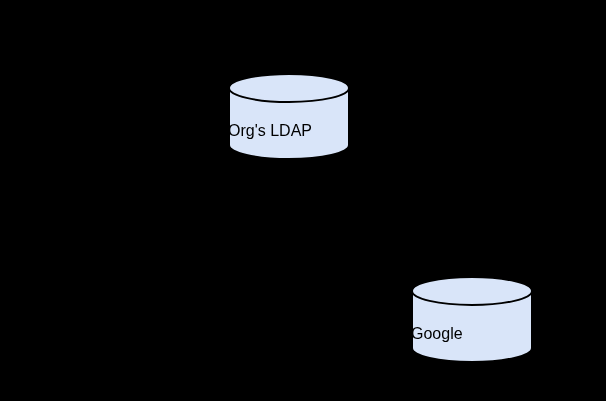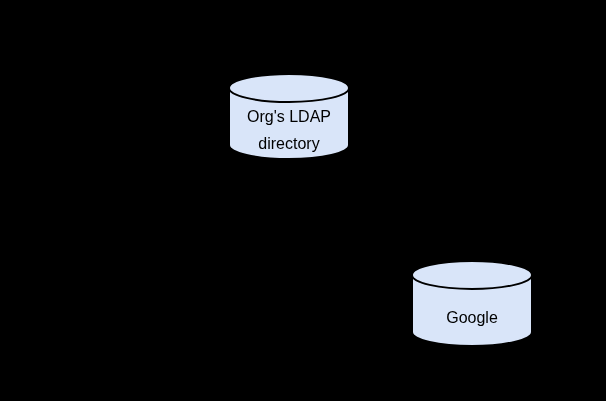--- a/index.html
+++ b/index.html
@@ -33,47 +33,45 @@
     stroke: #000000;
     stroke-width: 2;
   }
   .db-label {
     position: absolute;
     left: 0;
     right: 0;
     top: 29px;
     bottom: 2px;
     display: flex;
-    flex-direction: column;
+    flex-direction: row;
     align-items: center;
-    justify-content: center;
     text-align: center;
     color: #000000;
     font-size: 16px;
     line-height: 27px;
     white-space: nowrap;
   }
   
   #node-org-ldap { left: 228px; top: 73px;  }
   #node-emm      { left: 48px;  top: 275px; }
-  #node-google   { left: 411px; top: 260px; }
+  #node-google   { left: 411px; top: 276px; }
 </style>
 </head>
 <body style="background: rgb(0, 0, 0);">
 
 <div class="canvas">
 
   <div class="db-node" id="node-org-ldap">
     <svg width="122" height="87" viewBox="0 0 122 87">
       <path class="shape-stroke" d="M1 15 V72 A60 14 0 0 0 121 72 V15" fill="#d9e5f9"></path>
       <ellipse class="shape-stroke" cx="61" cy="15" rx="60" ry="14" fill="#d9e5f9"></ellipse>
     </svg>
     <div class="db-label">
       <span>Org's LDAP</span>
-      <span>directory</span>
     </div>
   </div>
 
 
   <div class="db-node" id="node-google">
     <svg width="122" height="87" viewBox="0 0 122 87">
       <path class="shape-stroke" d="M1 15 V72 A60 14 0 0 0 121 72 V15" fill="#d9e5f9"></path>
       <ellipse class="shape-stroke" cx="61" cy="15" rx="60" ry="14" fill="#d9e5f9"></ellipse>
     </svg>
     <div class="db-label">

